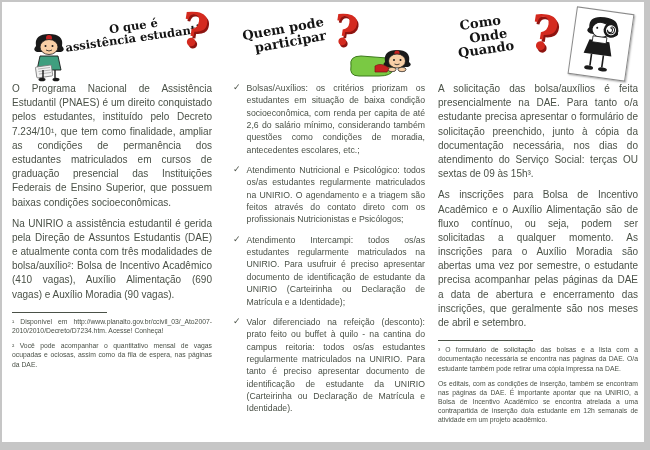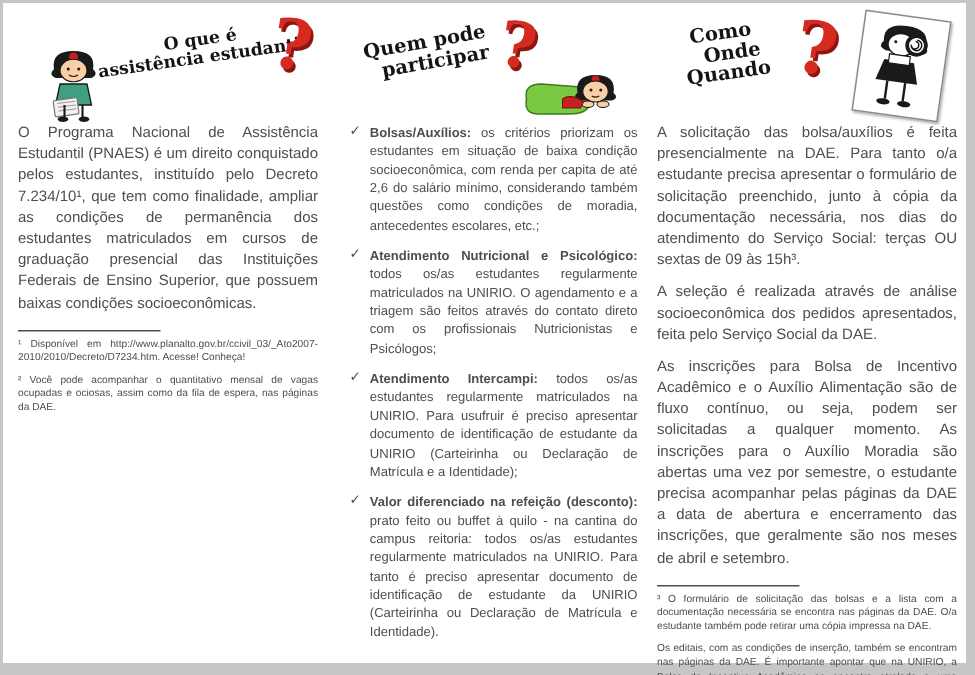--- a/index.html
+++ b/index.html
@@ -23,21 +23,21 @@
     color:#d42a1f; transform:rotate(9deg); line-height:0.9;
     text-shadow:2px 2px 0 #8e1410;
   }
 
   
   .body-text p { font-size:10px; line-height:1.42; color:#4a5147; text-align:justify; margin-bottom:7px; }
   .bullets { padding-left:2px; }
   .bullet { display:flex; margin-bottom:8px; }
   .check { font-size:9px; color:#4a5147; margin:0 6px 0 6px; flex:0 0 auto; }
   .bullet .bt { font-size:8.7px; line-height:1.42; color:#4a5147; text-align:justify; }
-  .bullet .bt b { font-weight:700; }
+  .bullet .bt b { font-weight:400; }
 
   
   .footnotes { margin-top:10px; }
   .fn-rule { width:95px; border-top:1px solid #4a5147; margin-bottom:4px; }
   .footnotes p { font-size:6.8px; line-height:1.35; color:#4a5147; text-align:justify; margin-bottom:6px; }
 
   
   .illus { position:absolute; }
   .photo-frame {
     position:absolute; background:#fff; border:1px solid #8a8a8a;
@@ -71,20 +71,21 @@
       </svg>
       <div class="title" style="left:52px;top:14px;font-size:11.5px;">
         <span class="tl">O que é</span>
         <span class="tl">assistência estudantil</span>
       </div>
       <span class="qmark" style="right:4px;top:4px;font-size:46px;">?</span>
     </div>
 
     <div class="body-text">
       <p>O Programa Nacional de Assistência Estudantil (PNAES) é um direito conquistado pelos estudantes, instituído pelo Decreto 7.234/10¹, que tem como finalidade, ampliar as condições de permanência dos estudantes matriculados em cursos de graduação presencial das Instituições Federais de Ensino Superior, que possuem baixas condições socioeconômicas.</p>
+      <p>Na UNIRIO a assistência estudantil é gerida pela Direção de Assuntos Estudantis (DAE) e atualmente conta com três modalidades de bolsa/auxílio²: Bolsa de Incentivo Acadêmico (410 vagas), Auxílio Alimentação (690 vagas) e Auxílio Moradia (90 vagas).</p>
     </div>
 
     <div class="footnotes">
       <div class="fn-rule"></div>
       <p>¹ Disponível em http://www.planalto.gov.br/ccivil_03/_Ato2007-2010/2010/Decreto/D7234.htm. Acesse! Conheça!</p>
       <p>² Você pode acompanhar o quantitativo mensal de vagas ocupadas e ociosas, assim como da fila de espera, nas páginas da DAE.</p>
     </div>
   </div>
 
   <div class="col">
@@ -149,21 +150,20 @@
           <line x1="18" y1="42" x2="18" y2="54" stroke="#1a1a1a" stroke-width="1.6"></line>
           <line x1="30" y1="42" x2="30" y2="54" stroke="#1a1a1a" stroke-width="1.6"></line>
           <ellipse cx="17" cy="56" rx="4.5" ry="2" fill="#1a1a1a"></ellipse>
           <ellipse cx="31" cy="56" rx="4.5" ry="2" fill="#1a1a1a"></ellipse>
         </svg>
       </div>
     </div>
 
     <div class="body-text">
       <p>A solicitação das bolsa/auxílios é feita presencialmente na DAE. Para tanto o/a estudante precisa apresentar o formulário de solicitação preenchido, junto à cópia da documentação necessária, nos dias do atendimento do Serviço Social: terças OU sextas de 09 às 15h³.</p>
-      <p>A seleção é realizada através de análise socioeconômica dos pedidos apresentados, feita pelo Serviço Social da DAE.</p>
       <p>As inscrições para Bolsa de Incentivo Acadêmico e o Auxílio Alimentação são de fluxo contínuo, ou seja, podem ser solicitadas a qualquer momento. As inscrições para o Auxílio Moradia são abertas uma vez por semestre, o estudante precisa acompanhar pelas páginas da DAE a data de abertura e encerramento das inscrições, que geralmente são nos meses de abril e setembro.</p>
     </div>
 
     <div class="footnotes">
       <div class="fn-rule"></div>
       <p>³ O formulário de solicitação das bolsas e a lista com a documentação necessária se encontra nas páginas da DAE. O/a estudante também pode retirar uma cópia impressa na DAE.</p>
       <p>Os editais, com as condições de inserção, também se encontram nas páginas da DAE. É importante apontar que na UNIRIO, a Bolsa de Incentivo Acadêmico se encontra atrelada a uma contrapartida de inserção do/a estudante em 12h semanais de atividade em um projeto acadêmico.</p>
     </div>
   </div>
 

